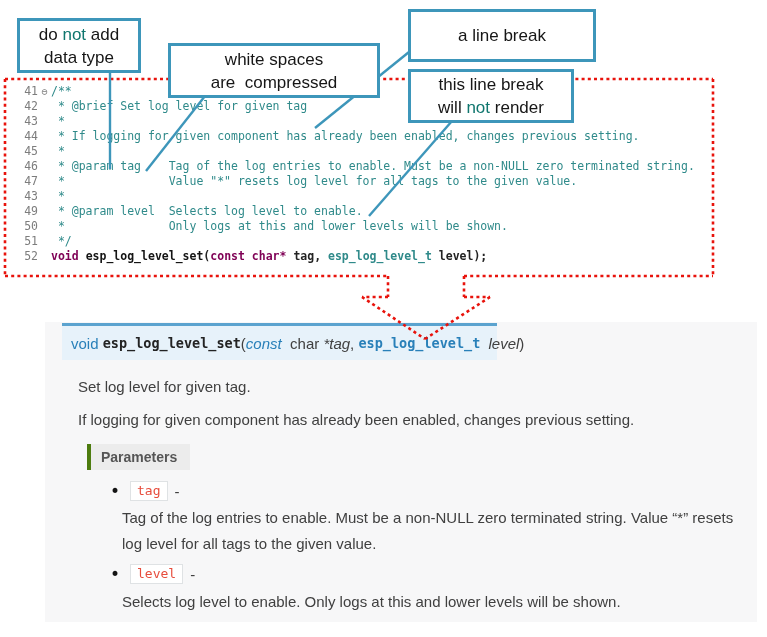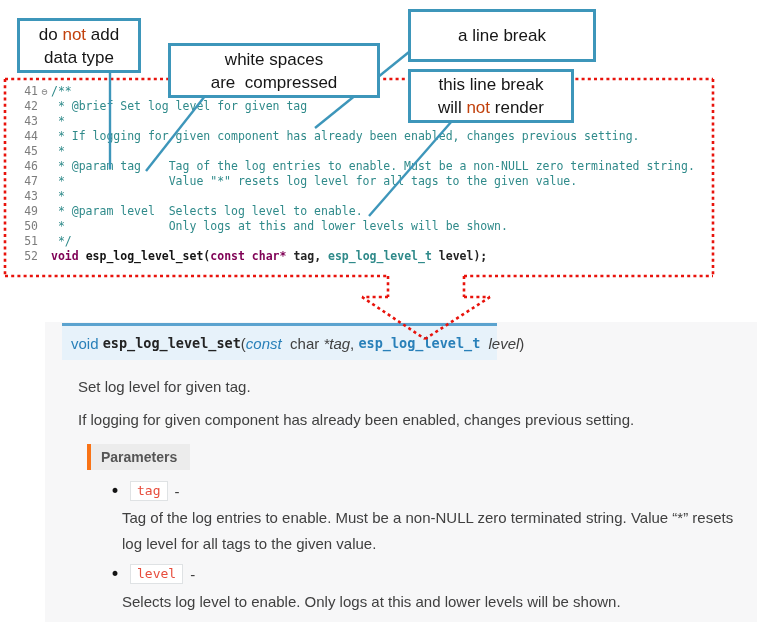--- a/index.html
+++ b/index.html
@@ -4,21 +4,21 @@
 <style>
   html,body{margin:0;padding:0;background:#ffffff;}
   .page{position:relative;width:767px;height:637px;background:#ffffff;overflow:hidden;
         font-family:"Liberation Sans",sans-serif;}
 
   
   .callout{position:absolute;box-sizing:border-box;background:#ffffff;border:3px solid #3d96ba;
            display:flex;flex-direction:column;align-items:center;justify-content:center;
            font:400 17px/23px "Liberation Sans",sans-serif;color:#161616;text-align:center;z-index:10;}
   .callout span{white-space:pre-wrap;}
-  .red{color:#c2410c;}
+  .red{color:#0f766e;}
 
   
   .overlay{position:absolute;left:0;top:0;width:767px;height:637px;z-index:5;pointer-events:none;}
 
   
   .editor{position:absolute;left:10px;top:84px;width:698px;z-index:2;
           font:400 11.5px/15px "DejaVu Sans Mono",monospace;color:#2f8a8a;}
   .row{display:flex;white-space:pre;}
   .ln{width:28px;text-align:right;color:#7d7d7d;flex:none;}
   .fold{width:13px;text-align:center;color:#7d7d7d;flex:none;font-size:10px;}
@@ -35,21 +35,21 @@
        background:#e7f2fa;border-top:3px solid #5ba3cf;z-index:3;
        display:flex;align-items:center;padding-left:9px;white-space:pre;}
   .s-sans{font:400 15px "Liberation Sans",sans-serif;color:#404040;}
   .s-mono{font:700 13.5px "DejaVu Sans Mono",monospace;color:#232323;}
   .blue{color:#2980b9;}
   .it{font-style:italic;}
   .m-blue{font:400 13.5px "DejaVu Sans Mono",monospace;color:#2980b9;font-weight:700;}
 
   .doc-text{position:absolute;z-index:3;font:400 15px/26px "Liberation Sans",sans-serif;color:#404040;}
   .params-chip{position:absolute;left:87px;top:444px;z-index:3;box-sizing:border-box;
-       background:#ececec;border-left:4px solid #f97316;padding:5px 13px 5px 10px;
+       background:#ececec;border-left:4px solid #4d7c0f;padding:5px 13px 5px 10px;
        font:700 14px "Liberation Sans",sans-serif;color:#555555;}
   .param-row{position:absolute;left:110px;z-index:3;display:flex;align-items:center;justify-content:center;}
   .bullet{font:400 17px "DejaVu Sans",sans-serif;color:#141414;margin-right:10px;}
   .bullet::before{content:"\2022";}
   .chip{background:#ffffff;border:1px solid #dfe2e4;padding:1px 6px 2px 6px;
         font:400 13px "DejaVu Sans Mono",monospace;color:#e74c3c;}
   .dash{margin-left:7px;font:400 15px "Liberation Sans",sans-serif;color:#404040;}
 </style>
 </head>
 <body>

